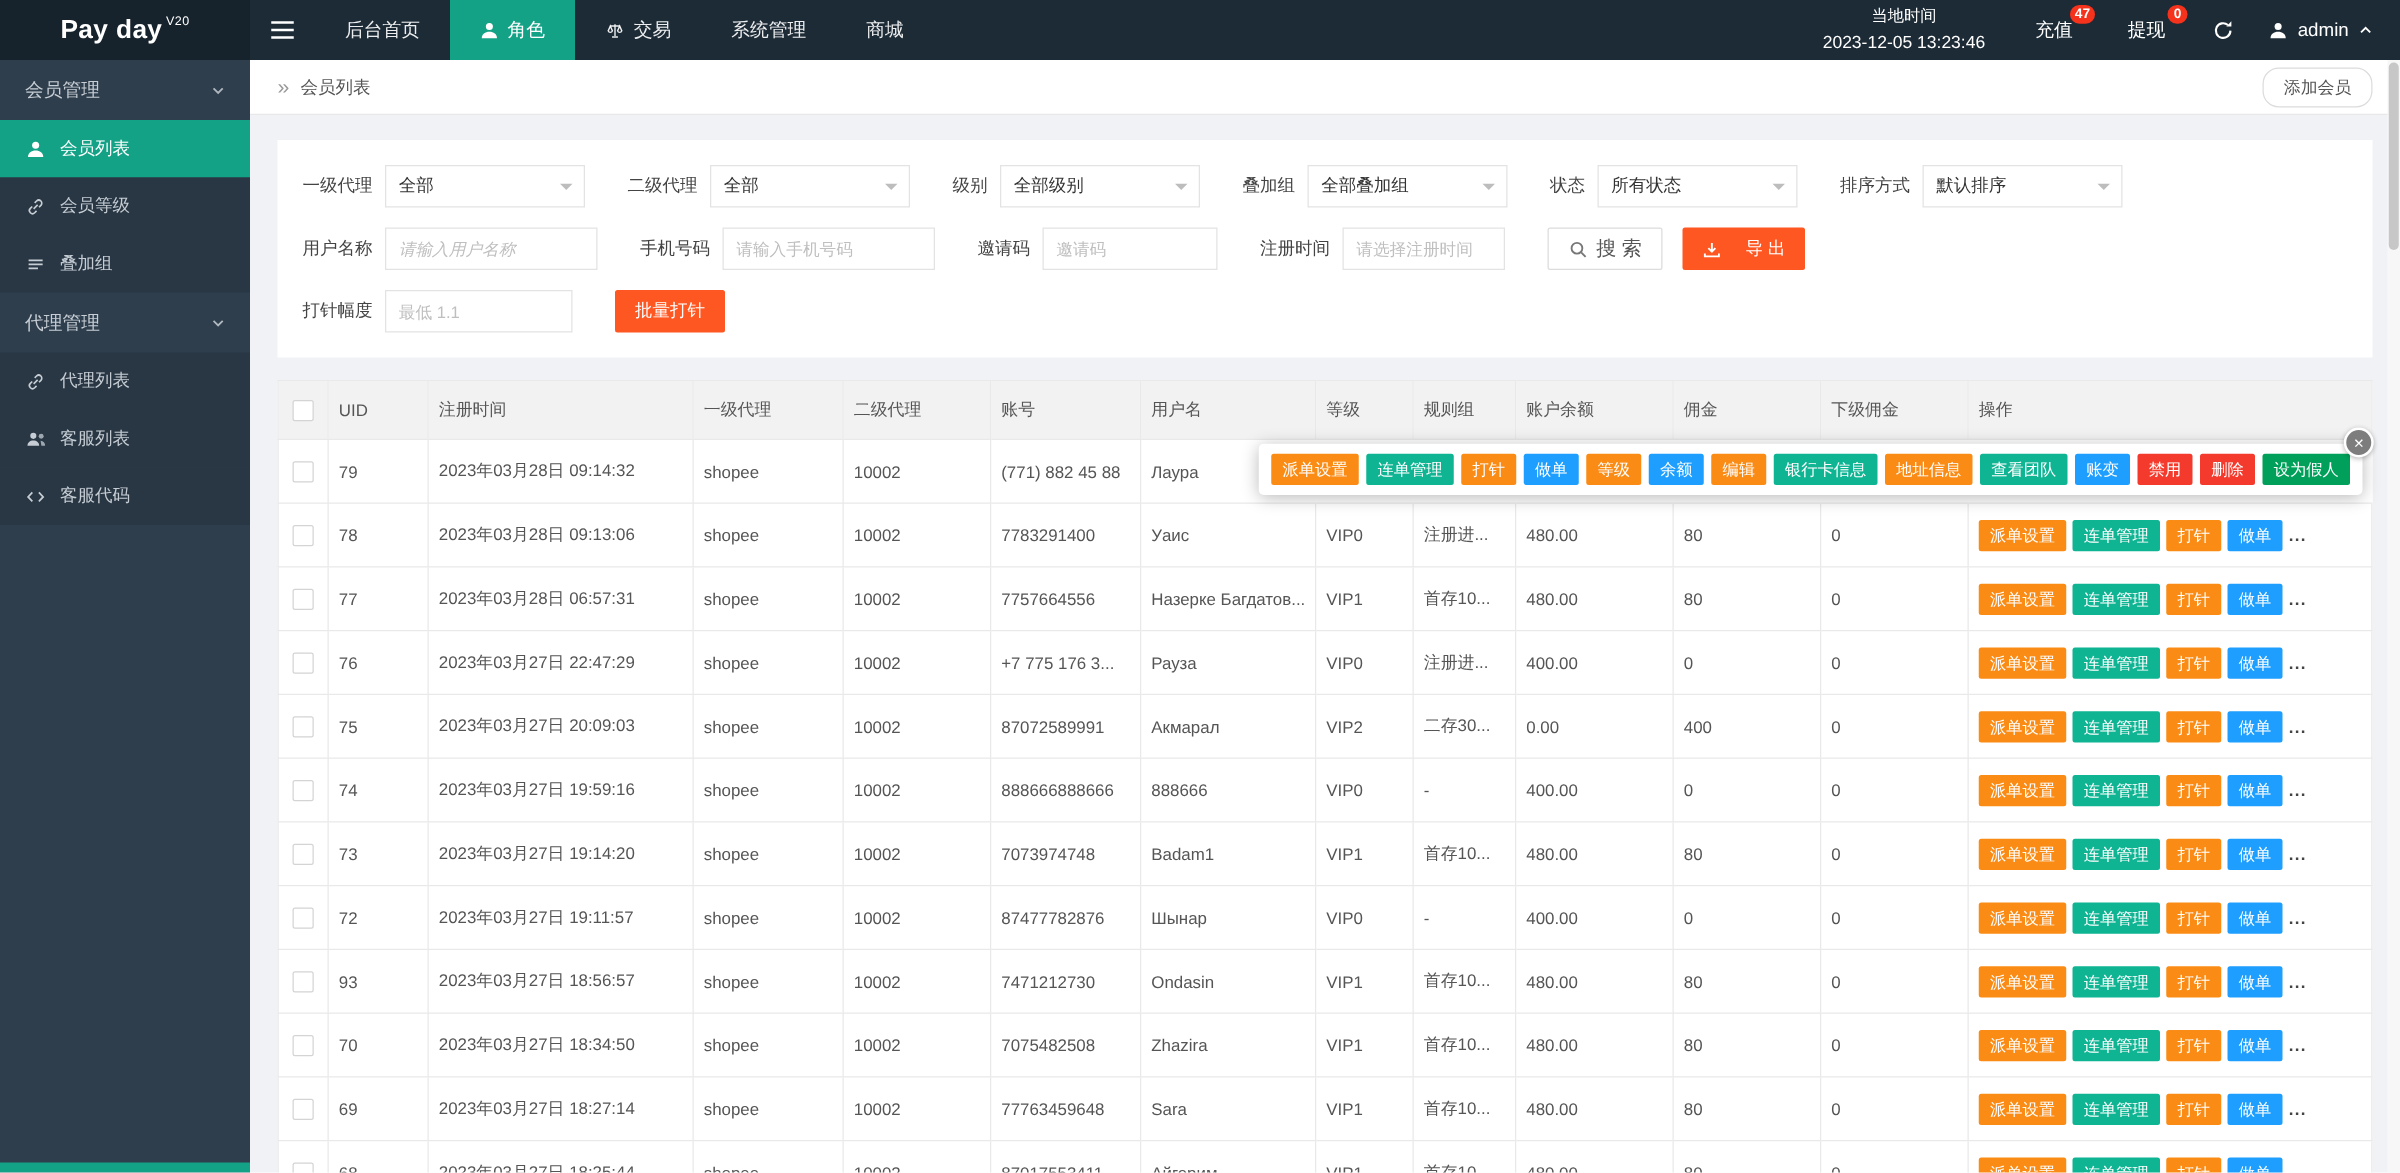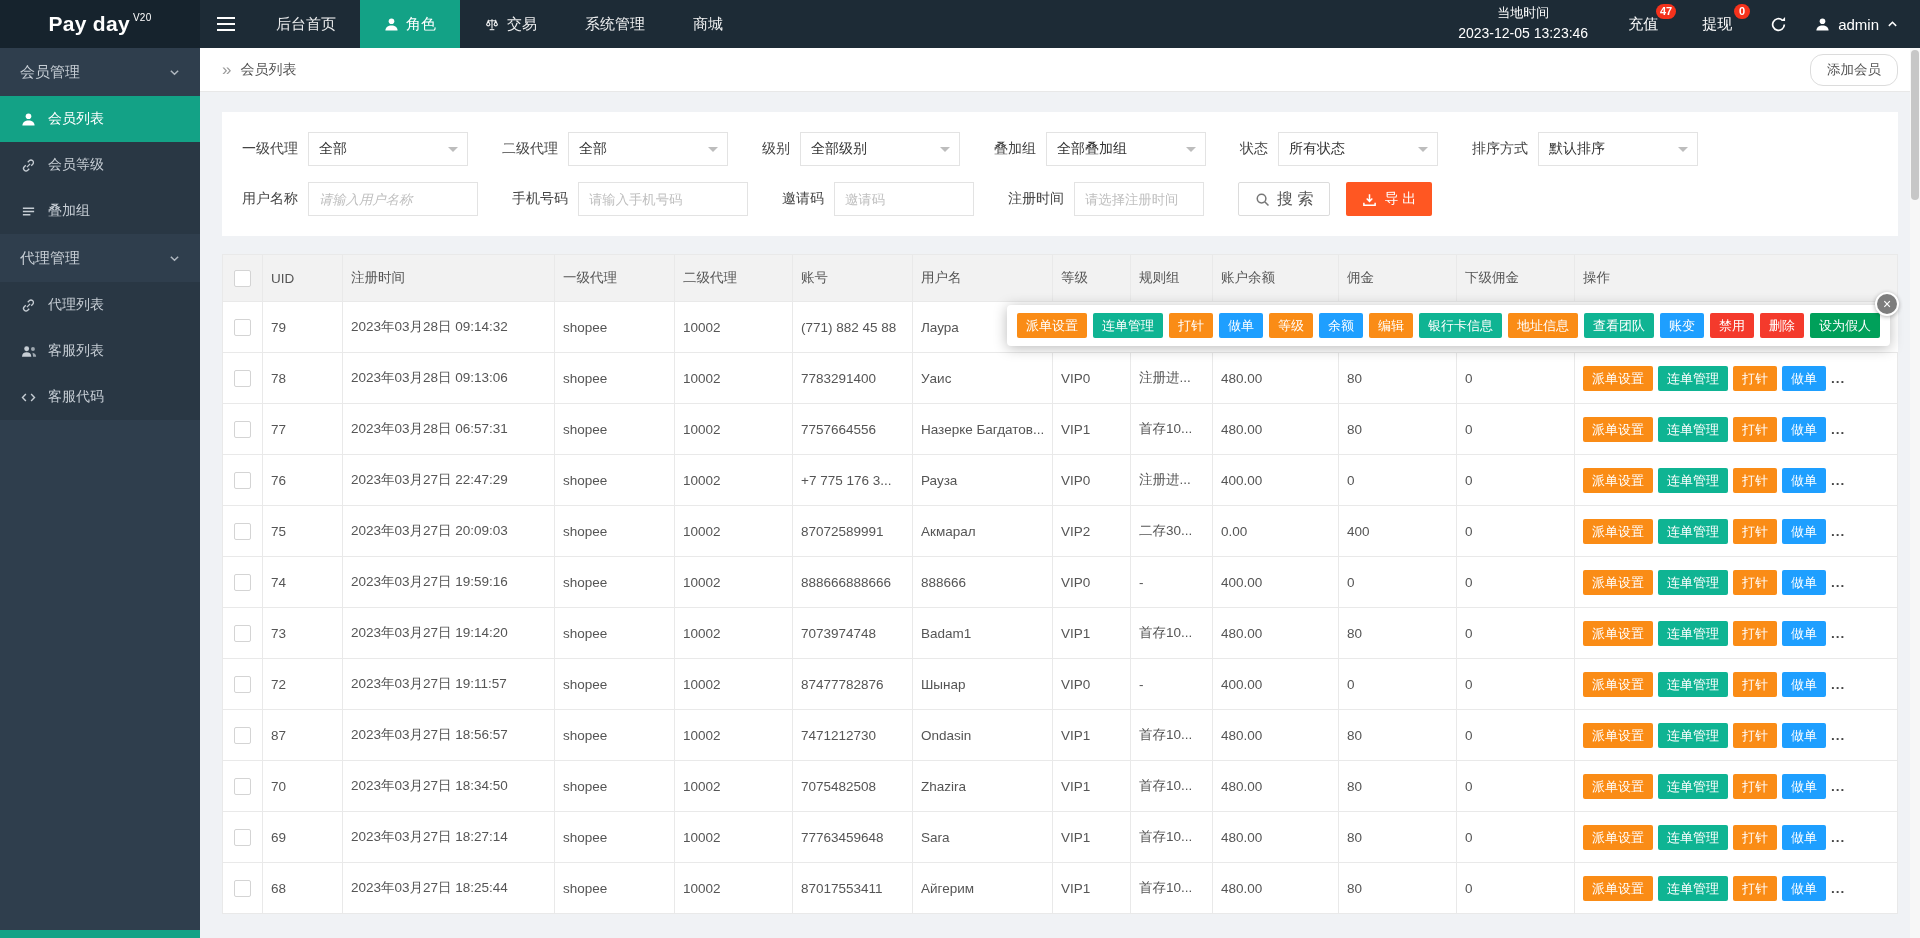--- a/index.html
+++ b/index.html
@@ -48,21 +48,21 @@
   .f-row{display:flex;align-items:center;margin-bottom:16px}
   .f-inputs{display:flex;align-items:center}
   .f-item{display:flex;align-items:center;margin-right:34px}
   .f-label{margin-right:10px;color:#444;white-space:nowrap}
   .f-select{width:160px;height:34px;border:1px solid #e3e3e3;background:#fff;display:flex;align-items:center;padding:0 26px 0 10px;position:relative;color:#333;cursor:pointer}
   .f-select .sel-val{flex:1;overflow:hidden;white-space:nowrap}
   .f-select .caret{position:absolute;right:9px;top:50%;margin-top:-2px;width:0;height:0;border:5px solid transparent;border-top-color:#bdbdbd}
   .f-input{height:34px;border:1px solid #e3e3e3;padding:0 10px;color:#333;background:#fff}
   .f-input::placeholder{color:#bfbfbf}
   .btn-ghost{height:34px;display:inline-flex;align-items:center;gap:7px;border:1px solid #dcdcdc;background:#fff;padding:0 16px;border-radius:2px;color:#555;font-size:16px;margin-right:16px}
-  .btn-solid{height:34px;display:inline-flex;align-items:center;gap:7px;border:none;background:#ff5722;color:#fff;padding:0 16px;border-radius:2px;font-size:14px}
+  .btn-solid{height:34px;display:inline-flex;align-items:center;gap:19px;border:none;background:#ff5722;color:#fff;padding:0 16px;border-radius:2px;font-size:14px}
 
   
   .table-card{position:relative}
   table{width:100%;border-collapse:collapse;table-layout:fixed;font-size:13.5px;color:#555}
   th,td{border:1px solid #e9e9e9;padding:0 8px;text-align:left;white-space:nowrap;overflow:hidden}
   th{background:#f2f2f2;color:#555;font-weight:400;height:47px}
   td{height:51px;background:#fff}
   .cb-cell{text-align:center;padding:0}
   input[type=checkbox]{appearance:none;-webkit-appearance:none;width:17px;height:17px;border:1px solid #d4d4d4;border-radius:2px;background:#fff;vertical-align:middle;cursor:pointer}
   .abtn{display:inline-block;border:none;padding:6px 9px;border-radius:2px;color:#fff;font-size:13px;line-height:1;margin-right:5px;white-space:nowrap}
@@ -325,20 +325,27 @@
         <button class="btn-solid">
           <span class="nav-icon">
             <svg width="15" height="15" viewBox="0 0 16 16" fill="none" stroke="#fff" stroke-width="1.6">
                 <path d="M8 2.5V10M5 7l3 3 3-3"></path>
                 <path d="M2 11.5V14h12v-2.5"></path>
               </svg>
           </span>
           <span>导 出</span>
         </button>
       </div>
+      <div class="f-row">
+        <div class="f-item">
+          <span class="f-label">打针幅度</span>
+          <input class="f-input" style="width: 150px;" placeholder="最低 1.1">
+        </div>
+        <button class="btn-solid">批量打针</button>
+      </div>
     </section>
 
     <section class="card table-card">
       <table>
         <colgroup>
           <col style="width:40px">
             <col style="width:80px">
             <col style="width:212px">
             <col style="width:120px">
             <col style="width:118px">
@@ -484,21 +491,21 @@
               <td>Шынар</td>
               <td>VIP0</td>
               <td>-</td>
               <td>400.00</td>
               <td>0</td>
               <td>0</td>
               <td><button class="abtn orange">派单设置</button><button class="abtn teal">连单管理</button><button class="abtn orange">打针</button><button class="abtn blue">做单</button><span class="more">...</span></td>
             </tr>
             <tr>
               <td class="cb-cell"><input type="checkbox" style=""></td>
-              <td>87</td>
+              <td>93</td>
               <td>2023年03月27日 18:56:57</td>
               <td>shopee</td>
               <td>10002</td>
               <td>7471212730</td>
               <td>Ondasin</td>
               <td>VIP1</td>
               <td>首存10...</td>
               <td>480.00</td>
               <td>80</td>
               <td>0</td>

